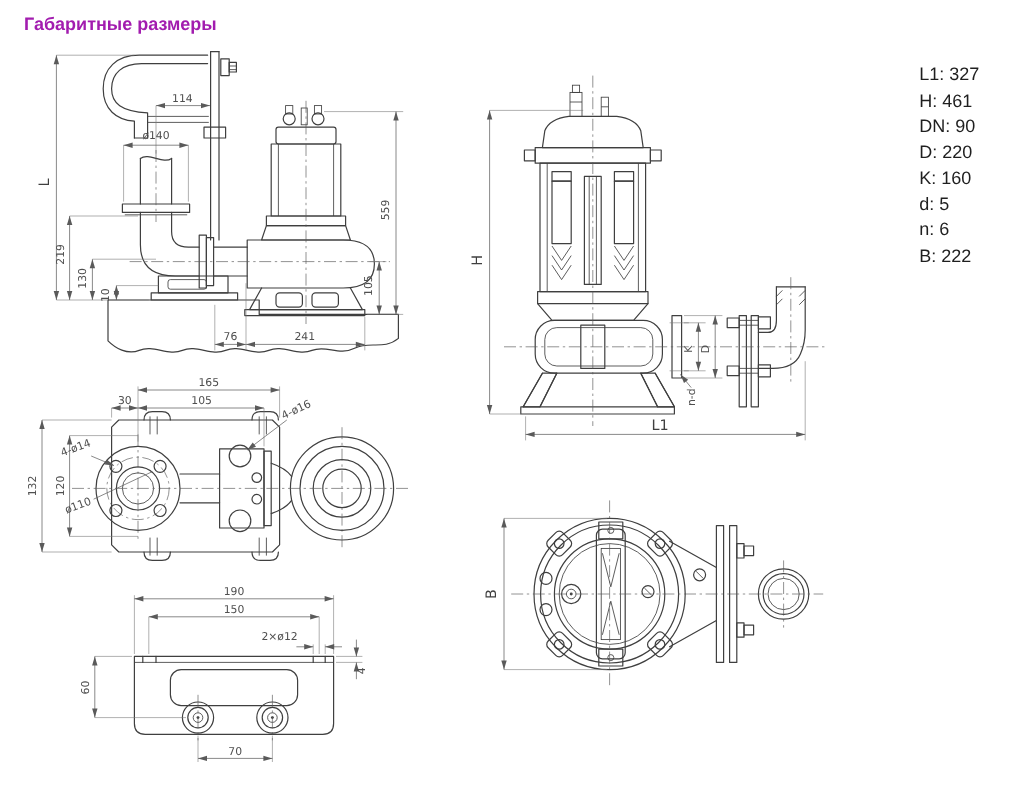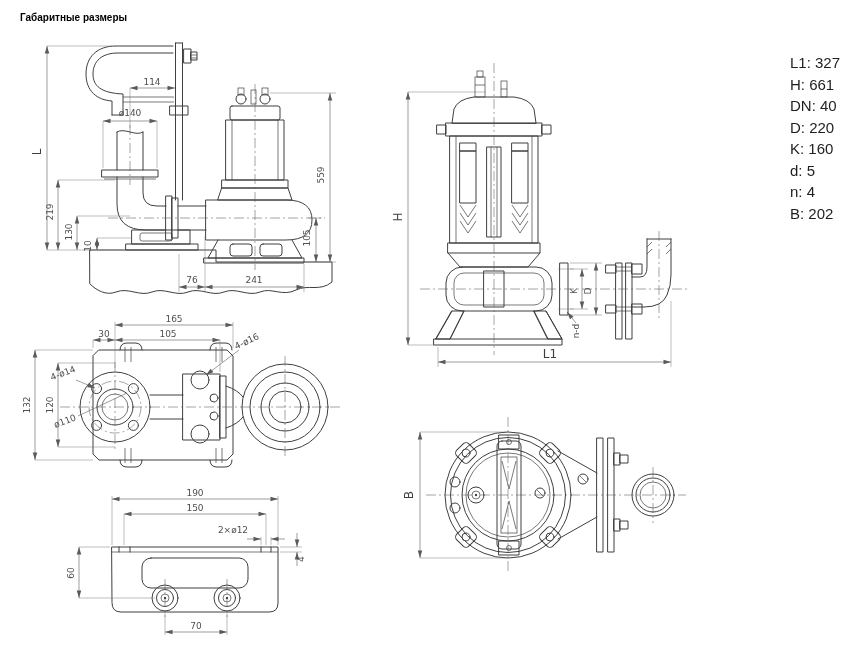--- a/index.html
+++ b/index.html
@@ -1,44 +1,44 @@
 <!DOCTYPE html>
 <html><head>
 <meta charset="utf-8">
 <style>
   html,body{margin:0;padding:0;background:#fff;}
   #stage{position:relative;width:842px;height:660px;background:#ffffff;overflow:hidden;
          font-family:"Liberation Sans",sans-serif;}
-  #title{position:absolute;left:20px;top:12px;font-size:10px;font-weight:bold;color:#000000;}
-  #specs{position:absolute;left:766px;top:52px;font-size:15px;color:#1f1f1f;line-height:21.5px;white-space:nowrap;margin-left:24px;}
+  #title{position:absolute;left:20px;top:12px;font-size:15px;font-weight:bold;color:#a21caf;}
+  #specs{position:absolute;left:766px;top:52px;font-size:15px;color:#1f1f1f;line-height:21.5px;white-space:nowrap;}
   svg{position:absolute;overflow:visible;}
   .ln{fill:none;stroke:#3f3f3f;stroke-width:1;stroke-linejoin:round;stroke-linecap:round;}
   .lt{fill:none;stroke:#3f3f3f;stroke-width:.7;}
   .dim{fill:none;stroke:#5a5a5a;stroke-width:.6;}
   .thin{fill:none;stroke:#7a7a7a;stroke-width:.5;}
   .cl{fill:none;stroke:#5a5a5a;stroke-width:.55;stroke-dasharray:10 3 2 3;}
   text.dt{font-family:"DejaVu Sans",sans-serif;font-size:9px;fill:#4f4f4f;}
   text.db{font-family:"DejaVu Sans",sans-serif;font-size:12px;fill:#3f3f3f;}
 </style>
 </head>
 <body>
 
 <div id="stage">
 
   <div id="title">Габаритные размеры</div>
 
   <div id="specs">
     <div>L1: 327</div>
-    <div>H: 661</div>
-    <div>DN: 40</div>
+    <div>H: 461</div>
+    <div>DN: 90</div>
     <div>D: 220</div>
     <div>K: 160</div>
     <div>d: 5</div>
-    <div>n: 4</div>
-    <div>B: 202</div>
+    <div>n: 6</div>
+    <div>B: 222</div>
   </div>
 
   <svg style="left:20px;top:40px" width="380" height="270" viewBox="0 0 380 270">
     <defs>
       <marker id="ar1" viewBox="0 0 10 8" refX="10" refY="4" markerWidth="9" markerHeight="6" markerUnits="userSpaceOnUse" orient="auto-start-reverse">
         <path d="M0,1 L10,4 L0,7 Z" fill="#5a5a5a"></path>
       </marker>
       <pattern id="conc" width="9" height="9" patternUnits="userSpaceOnUse">
         <path d="M0,9 L9,0" stroke="#9a9a9a" stroke-width=".5"></path>
         <circle cx="2.5" cy="3" r=".6" fill="#aaaaaa"></circle>

